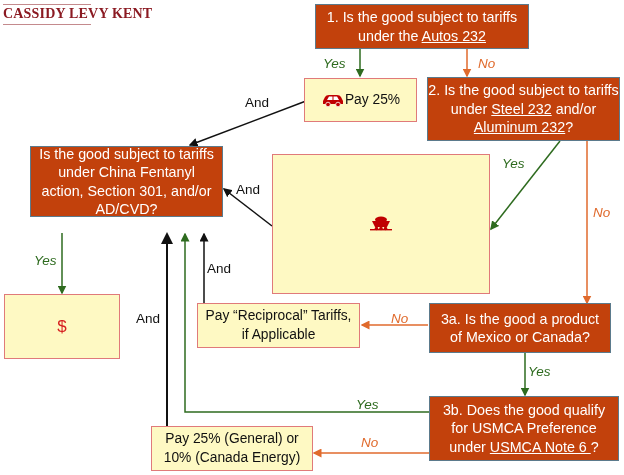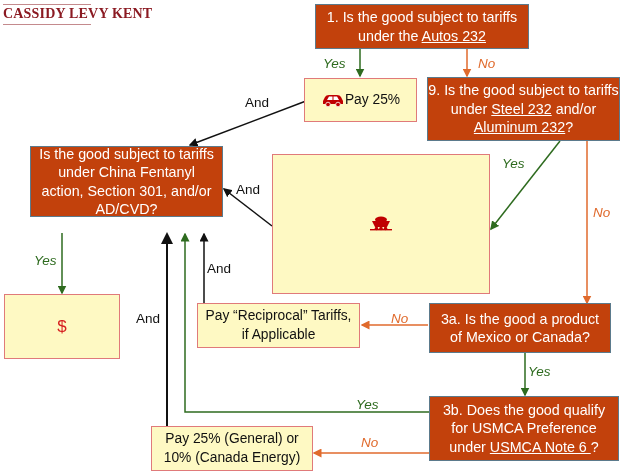--- a/index.html
+++ b/index.html
@@ -71,21 +71,21 @@
   <line x1="429" y1="453" x2="314" y2="453" stroke="#e06a2c" stroke-width="1.5" marker-end="url(#ao)"></line>
 
   <line x1="167" y1="426" x2="167" y2="234" stroke="#111" stroke-width="2" marker-end="url(#ak)"></line>
 </svg>
 
 <div class="dark" style="left:315px;top:4px;width:214px;height:45px;">
   <span><span>1. Is the good subject to tariffs under the </span><span class="u">Autos 232</span><span></span></span>
 </div>
 
 <div class="dark" style="left:427px;top:77px;width:193px;height:64px;">
-  <span><span>9. Is the good subject to tariffs under </span><span class="u">Steel 232</span><span> and/or </span><span class="u">Aluminum 232</span><span>?</span></span>
+  <span><span>2. Is the good subject to tariffs under </span><span class="u">Steel 232</span><span> and/or </span><span class="u">Aluminum 232</span><span>?</span></span>
 </div>
 
 <div class="dark" style="left:30px;top:146px;width:193px;height:71px;padding:0 6px;">
   <span>Is the good subject to tariffs under China Fentanyl action, Section 301, and/or AD/CVD?</span>
 </div>
 
 <div class="dark" style="left:429px;top:303px;width:182px;height:50px;padding:18px 4px;">
   <span>3a. Is the good a product of Mexico or Canada?</span>
 </div>
 

